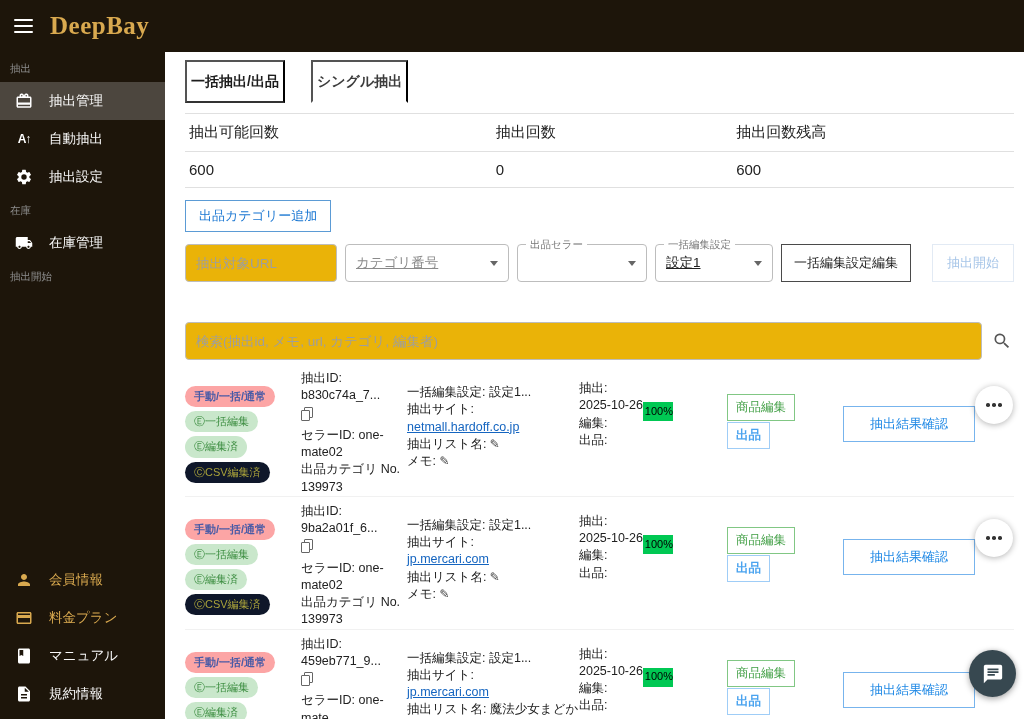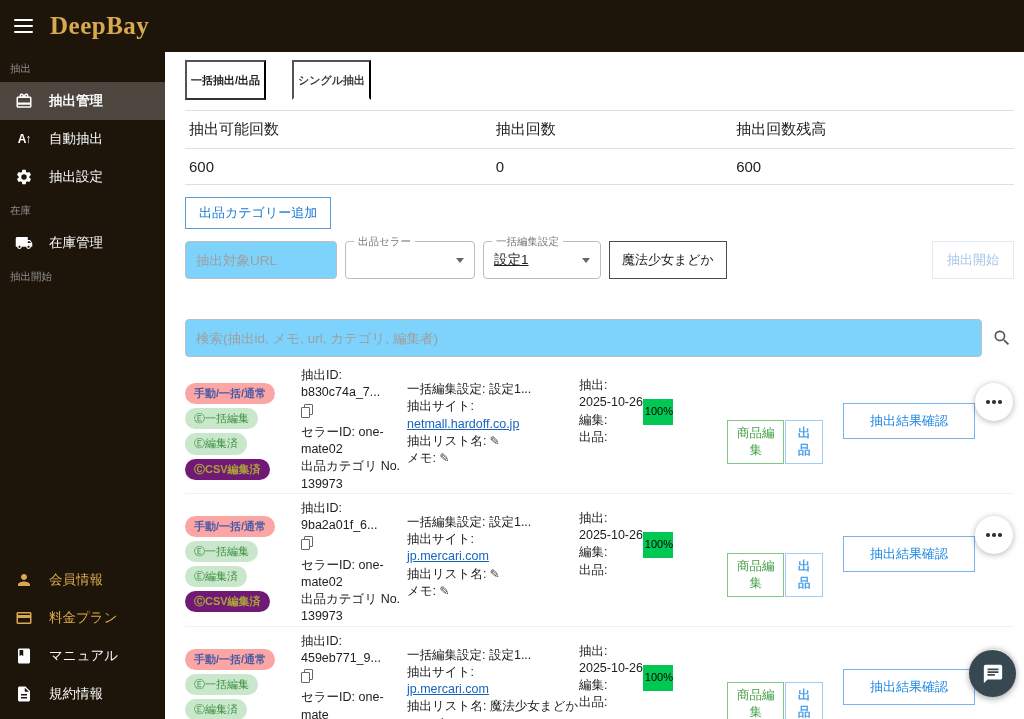--- a/index.html
+++ b/index.html
@@ -9,49 +9,49 @@
   
   .appbar { position:absolute; top:0; left:0; width:1024px; height:52px; background:#1d150a; display:flex; align-items:center; z-index:5; }
   .hamburger { width:46px; height:52px; display:flex; flex-direction:column; justify-content:center; align-items:center; gap:4px; cursor:pointer; background:none; border:none; }
   .hamburger i { display:block; width:19px; height:2px; background:#fff; border-radius:1px; }
   .logo { font-family:"Liberation Serif","DejaVu Serif",serif; font-weight:bold; font-size:25px; color:#d9a94f; letter-spacing:0.5px; margin-left:4px; }
 
   
   .sidebar { position:absolute; top:52px; left:0; width:191px; bottom:0; background:#1d150a; display:flex; flex-direction:column; padding-top:2px; }
   .side-section-label { color:#8d8d8d; font-size:10.5px; padding:8px 10px 6px; }
   .side-item { display:flex; align-items:center; gap:15px; padding:9px 10px 9px 14px; color:#fafafa; font-size:13.5px; cursor:pointer; }
-  .side-item.active { background:#4c463e;font-weight:bold; }
+  .side-item.active { background:#4c463e; }
   .side-item .ic { width:20px; height:20px; display:flex; align-items:center; justify-content:center; color:#fff; flex:0 0 20px; }
   .side-item .ic svg { width:18px; height:18px; fill:currentColor; }
   .txt-icon { font-size:12px; font-weight:bold; letter-spacing:-1px; color:#fff; }
   .side-spacer { flex:1; }
   .side-footer { padding-bottom:6px; }
   .side-item.gold { color:#d9a94f; }
   .side-item.gold .ic { color:#d9a94f; }
 
   
   .main { position:absolute; top:52px; left:165px; right:0; bottom:0; background:#fff; padding:0 10px 0 20px; overflow:hidden; }
 
   .tabs { display:flex; margin-top:8px; }
-  .tab { font-size:11px; font-weight:bold; color:#3c3c3c; padding:11px 4px 10px; margin-right:26px; cursor:pointer; border-bottom:2px solid transparent; background:none; font-family:inherit; }
+  .tab { font-size:14px; font-weight:bold; color:#3c3c3c; padding:11px 4px 10px; margin-right:26px; cursor:pointer; border-bottom:2px solid transparent; background:none; font-family:inherit; }
   .tab.active { border-bottom-color:#333; color:#1d1d1d; }
 
   table.stats { width:100%; border-collapse:collapse; margin-top:10px; }
   table.stats th, table.stats td { text-align:left; font-weight:normal; font-size:15px; color:#212121; padding:9px 4px; border-top:1px solid #e0e0e0; }
   table.stats tr:last-child td { border-bottom:1px solid #e0e0e0; }
   table.stats .c1{width:37%} table.stats .c2{width:29%} table.stats .c3{width:34%}
 
   .btn { font-family:inherit; background:#fff; border-radius:0; cursor:pointer; }
 
   .add-cat-btn { margin-top:12px; border:1px solid #5b9bd5; color:#1976d2; font-size:13px; padding:6px 13px; }
 
   .form-row { display:flex; align-items:center; gap:8px; margin-top:12px; }
   .outlined { position:relative; border:1px solid #bdbdbd; border-radius:4px; height:38px; display:flex; align-items:center; padding:0 10px; font-size:13.5px; background:#fff; }
   .outlined .float-label { position:absolute; top:-7px; left:8px; background:#fff; padding:0 4px; font-size:10.5px; color:#777; }
-  input.text-input { border:1px solid #bdbdbd; border-radius:4px; height:38px; padding:0 10px; font-size:13.5px; font-family:inherit; color:#212121; outline:none; background:#7dd3fc; }
+  input.text-input { border:1px solid #bdbdbd; border-radius:4px; height:38px; padding:0 10px; font-size:13.5px; font-family:inherit; color:#212121; outline:none; background:#eab308; }
   input.text-input::placeholder { color:#9e9e9e; }
   .url-input { width:152px; }
   .select { justify-content:space-between; cursor:pointer;text-decoration:underline; }
   .select .caret { width:0; height:0; border-left:4.5px solid transparent; border-right:4.5px solid transparent; border-top:5px solid #666; margin-left:8px; flex:0 0 auto; }
   .sel-category { width:164px; color:#8a8a8a; }
   .sel-seller { width:130px; color:#424242; }
   .sel-batch { width:118px; color:#212121; }
   .batch-edit-btn { border:1px solid #4a4a4a; color:#1d1d1d; font-size:13px; font-weight:500; padding:9px 12px; }
   .start-btn { border:1px solid #e2eaf4; color:#a6c5e8; font-size:13px; padding:9px 14px; margin-left:auto; cursor:default; }
 
@@ -61,27 +61,27 @@
   .search-btn svg { fill:#555; width:20px; height:20px; }
 
   
   .rows { margin-top:4px; }
   .row { display:flex; min-height:124px; border-bottom:1px solid #f1f1f1; font-size:12.5px; line-height:1.38; }
   .row:last-child { border-bottom:none; }
   .cell-badges { width:116px; padding-top:22px; display:flex; flex-direction:column; gap:4px; align-items:flex-start; flex:0 0 116px; }
   .chip { font-size:11px; padding:3px 9px; border-radius:12px; white-space:nowrap; }
   .chip-blue { background:#fca5a5; color:#4a5ba6;font-weight:bold; }
   .chip-green { background:#c9e7cb; color:#3f8f43; }
-  .chip-yellow { background:#701a75; color:#a9a23a;font-weight:bold; }
+  .chip-yellow { background:#0f172a; color:#a9a23a; }
   .cell-ids { width:106px; flex:0 0 106px; padding-top:6px; word-wrap:break-word; }
   .cell-details { width:172px; flex:0 0 172px; padding-top:20px; word-wrap:break-word; }
   .cell-dates { width:64px; flex:0 0 64px; padding-top:16px; }
   .cell-progress { width:56px; flex:0 0 56px; padding-top:38px; }
-  .progress-chip { width:30px; height:26px; background:#00c853; color:#000; font-size:11px; display:flex; align-items:center; justify-content:flex-end; overflow:hidden; }
-  .cell-actions { width:96px; flex:0 0 96px; margin-left:28px; padding-top:30px; display:flex; flex-direction:row; gap:1px; align-items:center; }
+  .progress-chip { width:30px; height:19px; background:#00c853; color:#000; font-size:11px; display:flex; align-items:center; justify-content:flex-end; overflow:hidden; }
+  .cell-actions { width:96px; flex:0 0 96px; margin-left:28px; padding-top:30px; display:flex; flex-direction:column; gap:1px; align-items:flex-start; }
   .btn-green { border:1px solid #81c784; color:#43a047; font-size:12.5px; padding:4px 8px; }
   .btn-lightblue { border:1px solid #9fcdf7; color:#4aa3ef; font-size:12.5px; padding:4px 8px;font-weight:bold; }
   .cell-confirm { width:132px; flex:0 0 132px; margin-left:20px; padding-top:42px; }
   .btn-blue { border:1px solid #77b4ed; color:#1e88e5; font-size:13px; padding:8px 10px; width:100%; }
   .cell-more { margin-left:auto; padding-top:22px; width:50px; flex:0 0 50px; }
   .more-btn { width:38px; height:38px; border-radius:50%; border:none; background:#fff; box-shadow:0 1px 6px rgba(0,0,0,0.3); display:flex; align-items:center; justify-content:center; gap:2.5px; cursor:pointer; }
   .more-btn i { width:3.5px; height:3.5px; border-radius:50%; background:#333; display:block; }
 
   .copy-icon { position:relative; width:12px; height:14px; display:inline-block; margin:2px 0 1px; cursor:pointer; }
   .copy-icon::before { content:""; position:absolute; right:0; top:0; width:7px; height:9px; border:1.4px solid #666; border-radius:1px; background:#fff; }
@@ -195,31 +195,35 @@
       <td>0</td>
       <td>600</td>
     </tr>
   </tbody>
     </table>
 
   <button class="btn add-cat-btn">出品カテゴリー追加</button>
 
   <div class="form-row">
     <input class="text-input url-input" placeholder="抽出対象URL" style="">
+    <div class="outlined select sel-category">
+      <span>カテゴリ番号</span>
+      <span class="caret"></span>
+    </div>
     <div class="outlined select sel-seller">
       <span class="float-label">出品セラー</span>
       <span></span>
       <span class="caret"></span>
     </div>
     <div class="outlined select sel-batch">
       <span class="float-label">一括編集設定</span>
       <span>設定1</span>
       <span class="caret"></span>
     </div>
-    <button class="btn batch-edit-btn">魔法少女まどか</button>
+    <button class="btn batch-edit-btn">一括編集設定編集</button>
     <button class="btn start-btn">抽出開始</button>
   </div>
 
   <div class="search-row">
     <input class="text-input search-input" placeholder="検索(抽出id, メモ, url, カテゴリ, 編集者)" style="">
     <button class="search-btn">
         <svg viewBox="0 0 24 24">
           <path d="M15.5 14h-.79l-.28-.27a6.5 6.5 0 1 0-.7.7l.27.28v.79l5 4.99L20.49 19l-4.99-5zm-6 0A4.5 4.5 0 1 1 14 9.5 4.5 4.5 0 0 1 9.5 14z"></path>
         </svg>
       </button>

